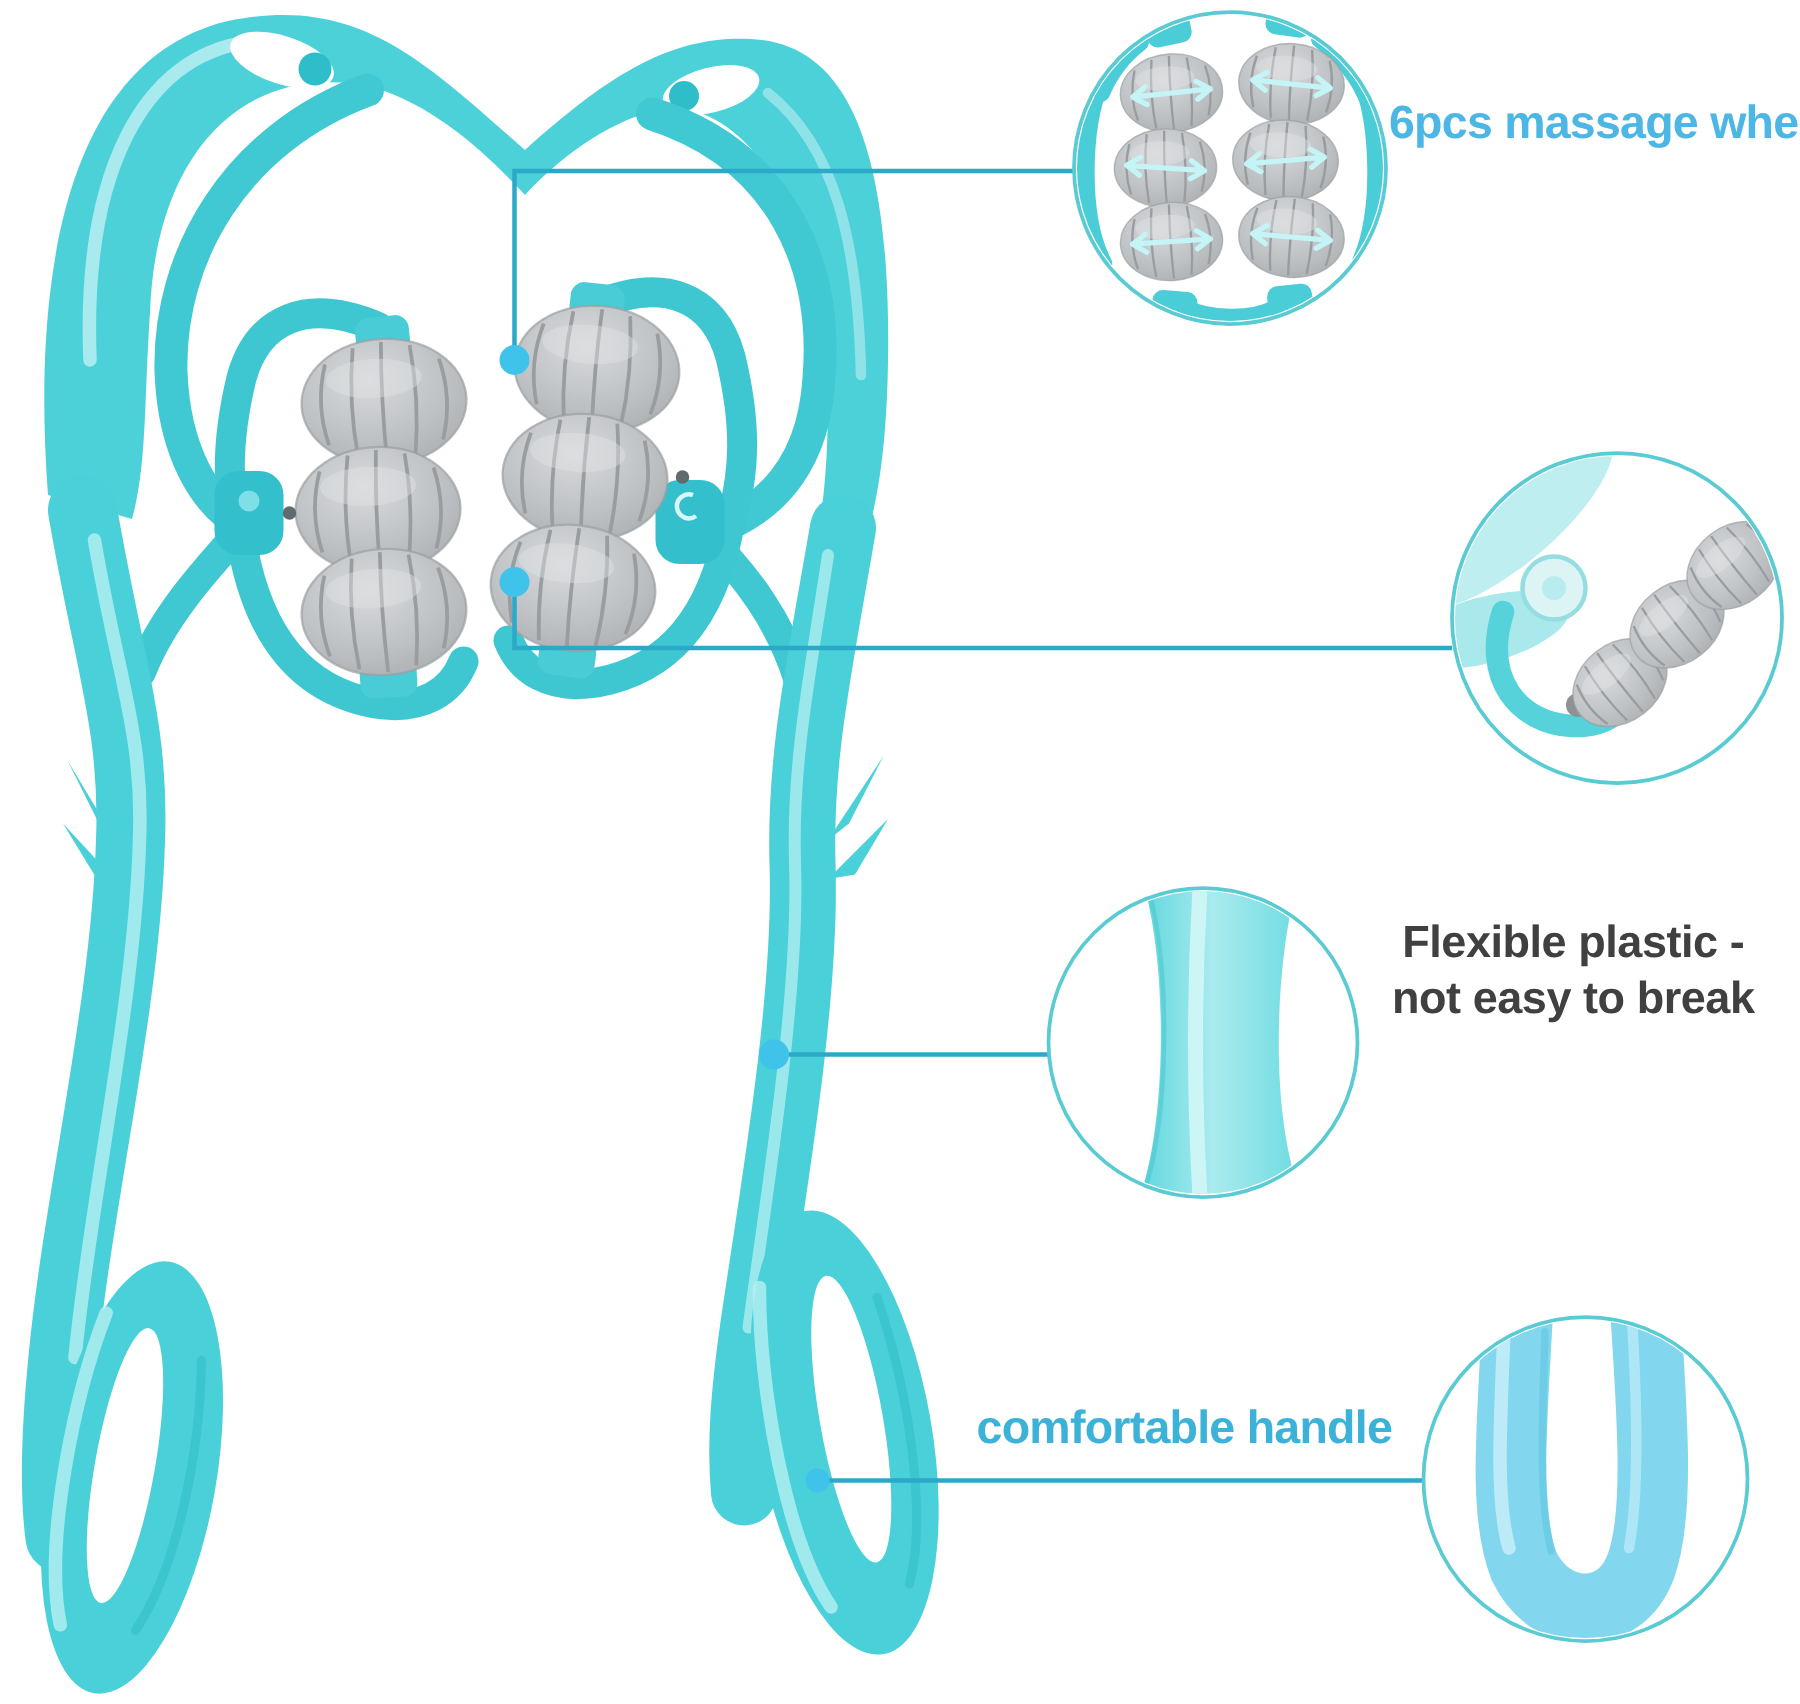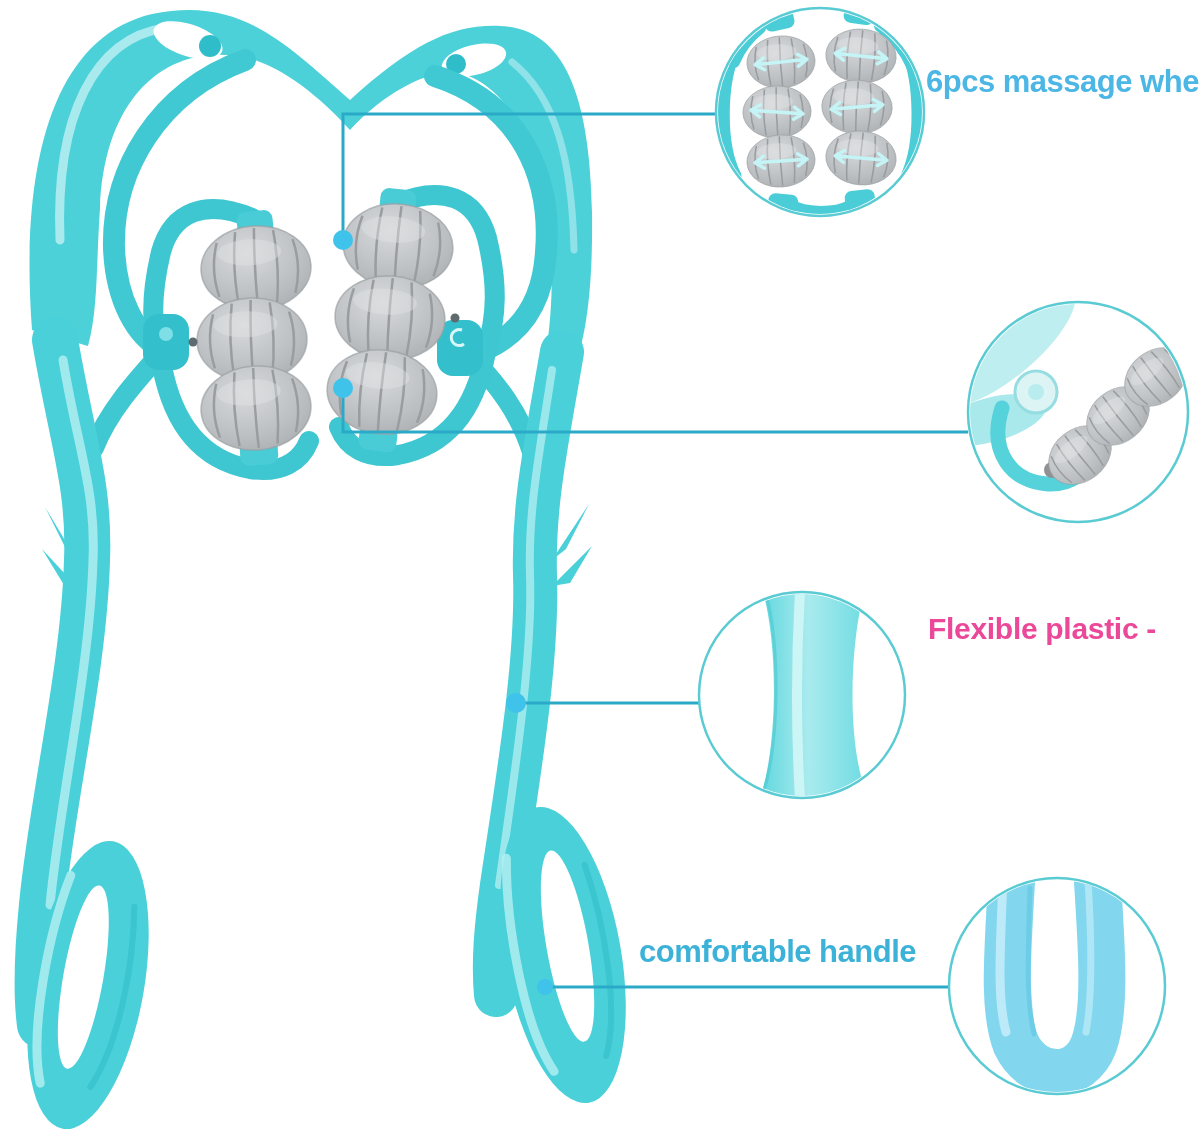--- a/index.html
+++ b/index.html
@@ -3,21 +3,21 @@
 <meta charset="utf-8">
 <style>
   html,body{margin:0;padding:0;background:#fff;}
   .stage{position:relative;width:1200px;height:1136px;background:#ffffff;overflow:hidden;
          font-family:"Liberation Sans",sans-serif;}
   .stage svg{position:absolute;left:0;top:0;}
   .label{position:absolute;font-weight:700;white-space:nowrap;color:#3caede;}
   .l1{left:926px;top:64px;font-size:31px;letter-spacing:-0.5px;}
   .l2{right:252px;top:372px;font-size:33px;text-align:right;letter-spacing:-0.5px;}
   .l3{left:928px;top:610px;font-size:30px;line-height:37px;letter-spacing:-0.3px;}
-  .l4{right:284px;top:934px;font-size:31px;letter-spacing:-0.5px;}
+  .l4{right:272px;top:934px;font-size:31px;letter-spacing:-0.5px;}
 </style>
 </head>
 <body>
 
 <div class="stage">
 
 <svg width="1200" height="1136" viewBox="0 0 1200 1136">
   <defs>
     <radialGradient id="rollerGrad" cx="0.42" cy="0.32" r="0.85">
       <stop offset="0" stop-color="#d8dadc"></stop>
@@ -239,18 +239,19 @@
       <path d="M1003,880 C1000,950 997,1000 1006,1032" stroke="#c2ecf8" stroke-width="9" fill="none" stroke-linecap="round" opacity="0.9"></path>
       <path d="M1088,880 C1092,945 1092,1000 1086,1032" stroke="#c2ecf8" stroke-width="7" fill="none" stroke-linecap="round" opacity="0.7"></path>
       <path d="M1030,888 C1028,950 1026,1000 1034,1034" stroke="#5cc2e0" stroke-width="5" fill="none" stroke-linecap="round" opacity="0.55"></path>
     </g>
   </g>
 </svg>
 
   <div class="label l1" style="color: rgb(76, 182, 228);">6pcs massage wheel</div>
 
 
-  <div class="label l3" style="color: #ec4899; text-align: center;">
+  <div class="label l3" style="color: #404040; text-align: center;">
     <div>Flexible plastic -</div>
+    <div>not easy to break</div>
   </div>
 
   <div class="label l4" style="color: rgb(60, 178, 216);">comfortable handle</div>
 </div>
 
 </body></html>

